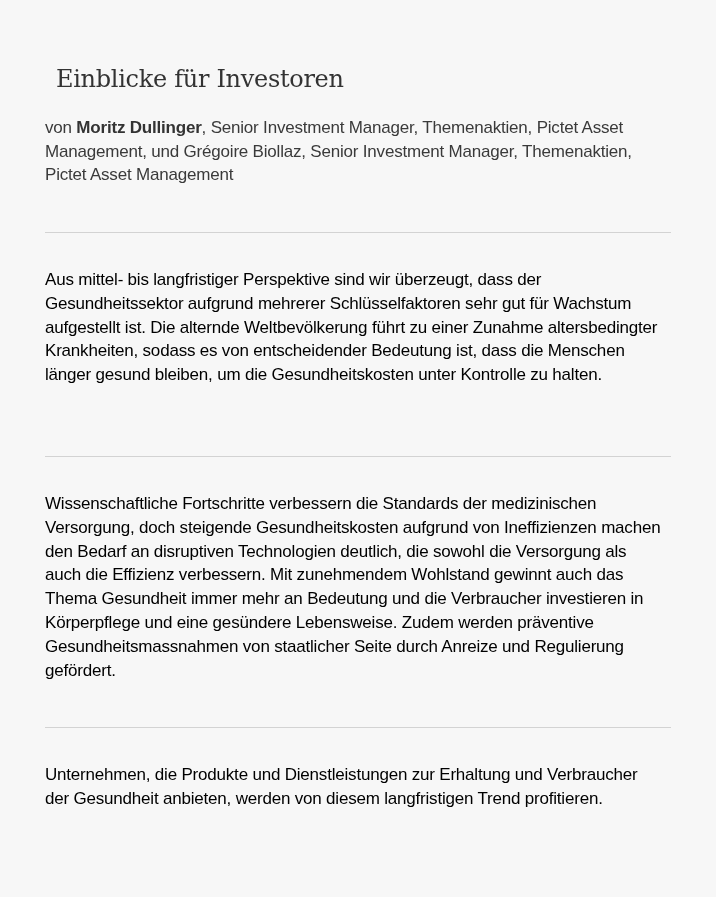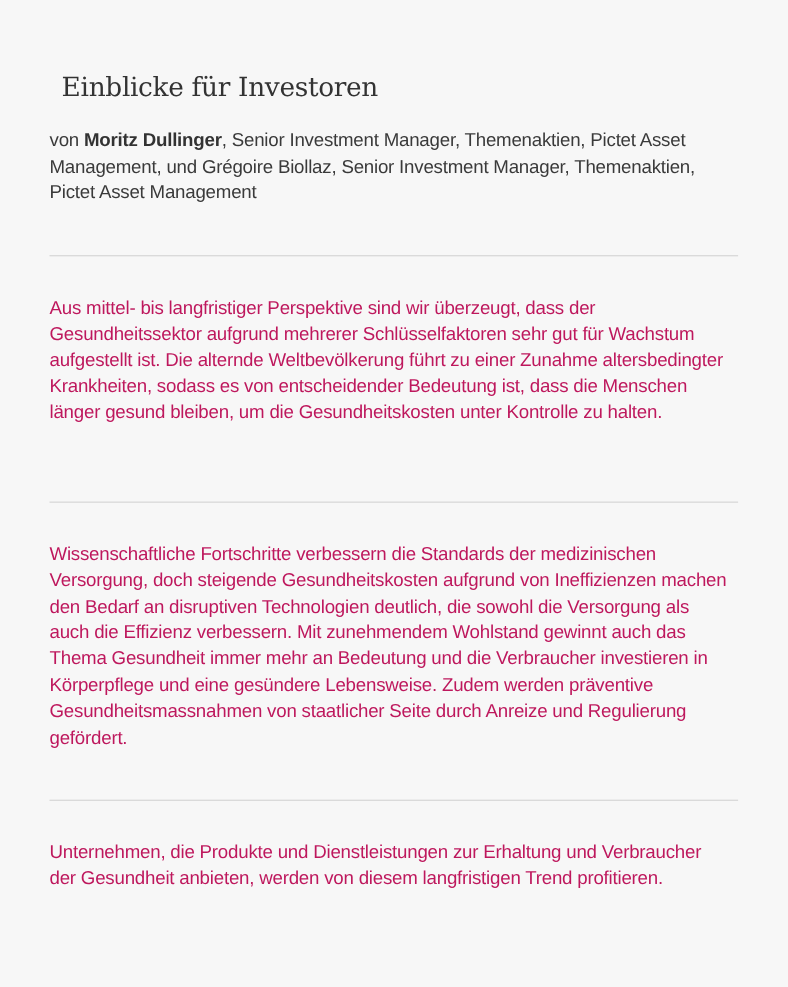--- a/index.html
+++ b/index.html
@@ -56,21 +56,21 @@
       margin: 0;
     }
     .para {
       position: absolute;
       left: 45px;
       width: 620px;
       margin: 0;
       font-family: "Liberation Sans", sans-serif;
       font-size: 17px;
       line-height: 23.8px;
-      color: #be185d;
+      color: #000000;
       letter-spacing: -0.2px;
     }
   </style>
 </head>
 <body>
 
 <div class="page">
   <h1 class="title">Einblicke für Investoren</h1>
 
   <p class="byline"><span>von </span><b>Moritz Dullinger</b><span>, Senior Investment Manager, Themenaktien, Pictet Asset Management, und Grégoire Biollaz, Senior Investment Manager, Themenaktien, Pictet Asset Management</span></p>

